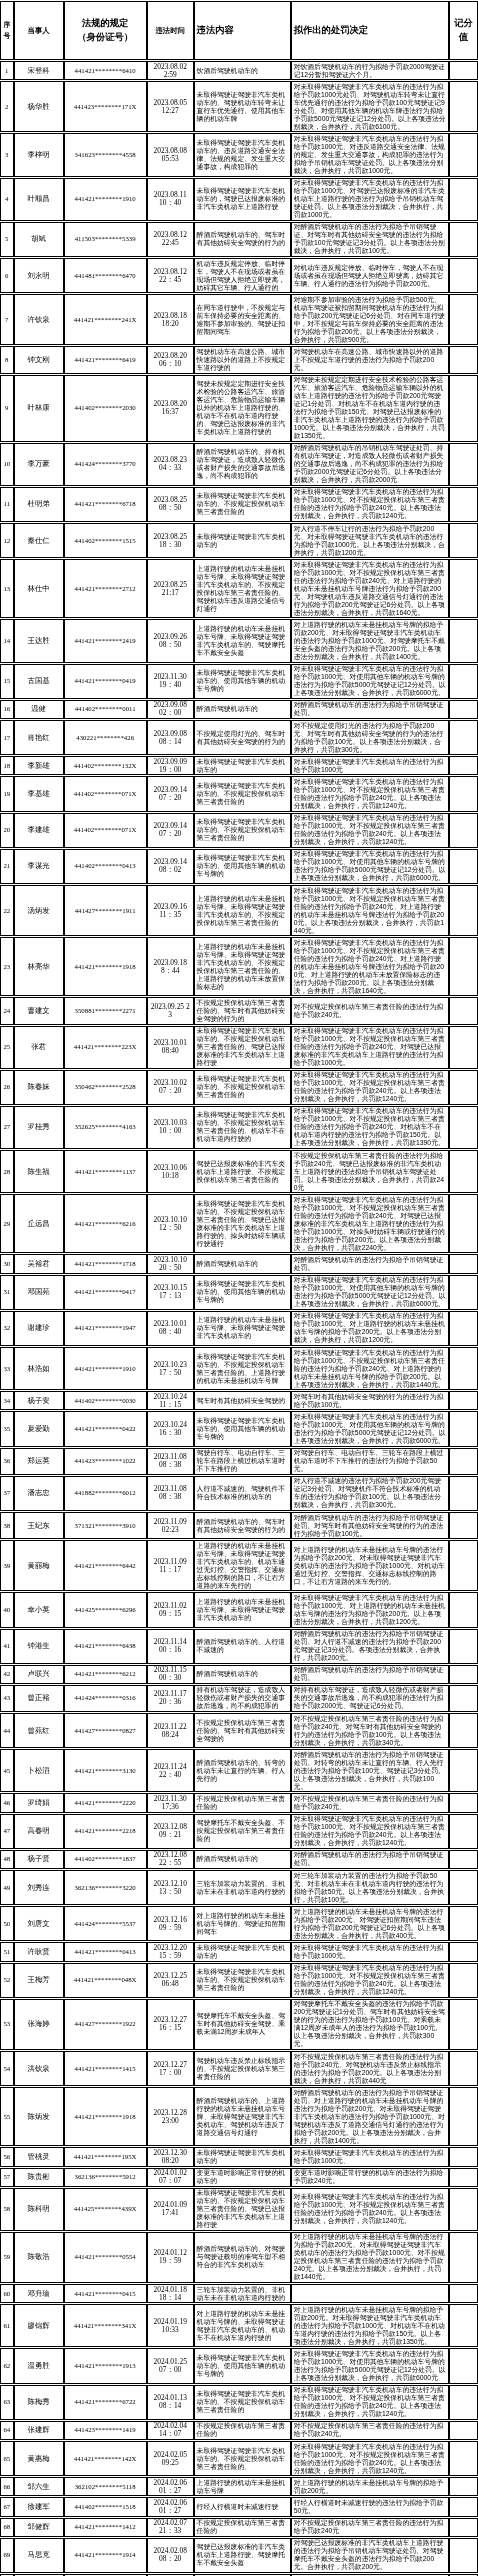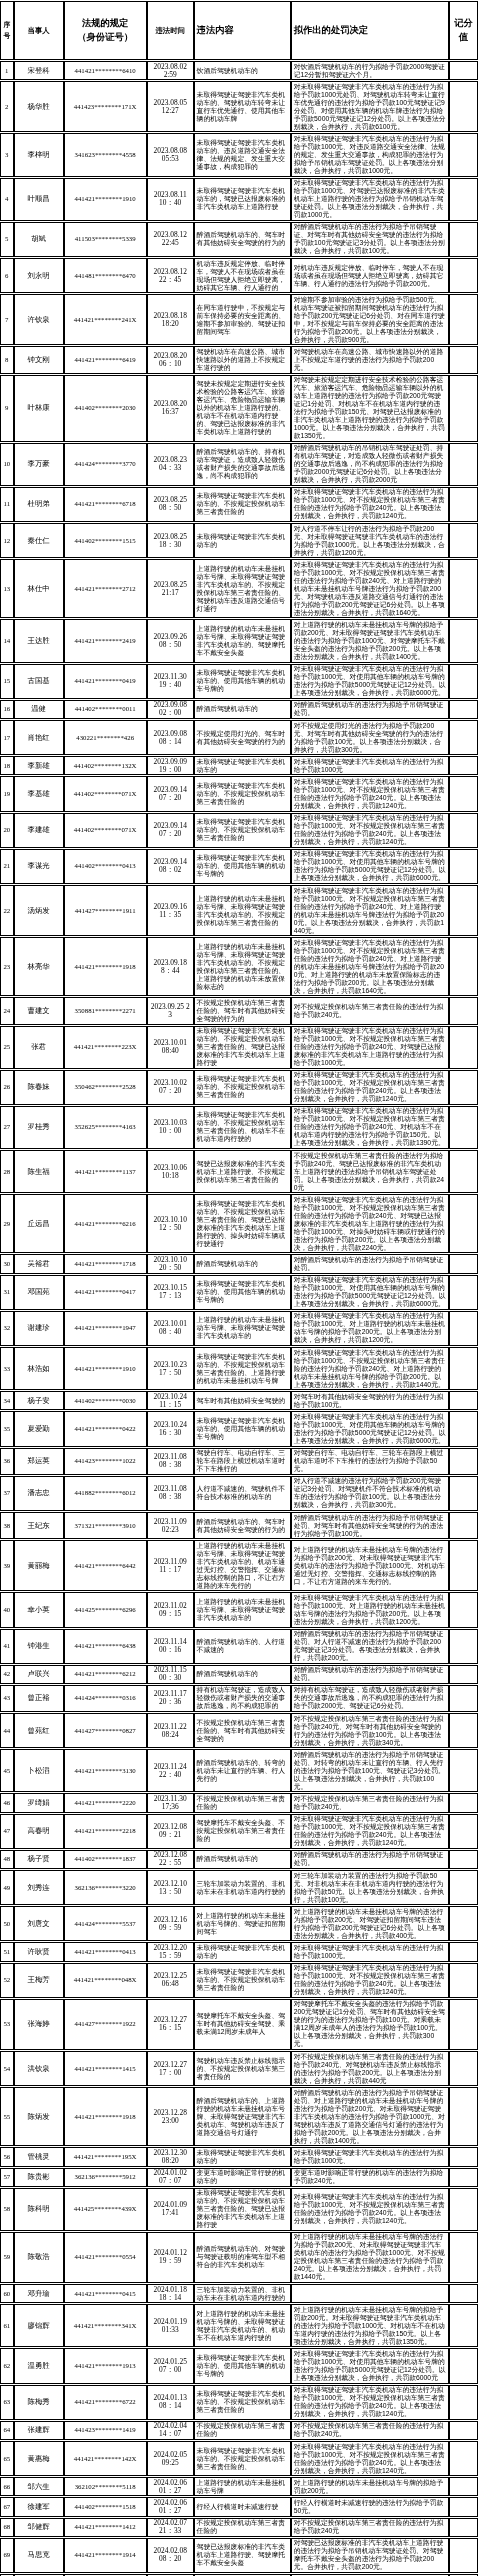--- a/index.html
+++ b/index.html
@@ -630,21 +630,21 @@
 18：14</td>
         <td class="c4" data-name="cell-violation-content">三轮车加装动力装置的、非机动车未在非机动车道内行驶的</td>
         <td class="c5" data-name="cell-penalty-decision"></td>
         <td class="c6" data-name="cell-score"></td>
       </tr>
       <tr data-name="table-row">
         <td class="c0" data-name="cell-seq">61</td>
         <td class="c1" data-name="cell-party-name">廖锦辉</td>
         <td class="c2" data-name="cell-license-id">441421********341X</td>
         <td class="c3" data-name="cell-violation-time">2024.01.19
-01:33</td>
+10:33</td>
         <td class="c4" data-name="cell-violation-content">对上道路行驶的机动车未悬挂机动车号牌的、未取得驾驶证驾驶非汽车类机动车的、机动车不在机动车道内行驶的</td>
         <td class="c5" data-name="cell-penalty-decision">对上道路行驶的机动车未悬挂机动车号牌的拟给予罚款200元。对未取得驾驶证驾驶非汽车类机动车的违法行为拟给予罚款1000元、对机动车不在机动车道内行驶的违法行为拟给予罚款150元。以上各项违法分别裁决，合并执行，共罚款1350元。</td>
         <td class="c6" data-name="cell-score"></td>
       </tr>
       <tr data-name="table-row">
         <td class="c0" data-name="cell-seq">62</td>
         <td class="c1" data-name="cell-party-name">温勇胜</td>
         <td class="c2" data-name="cell-license-id">441421********1913</td>
         <td class="c3" data-name="cell-violation-time">2024.01.25
 07：00</td>

